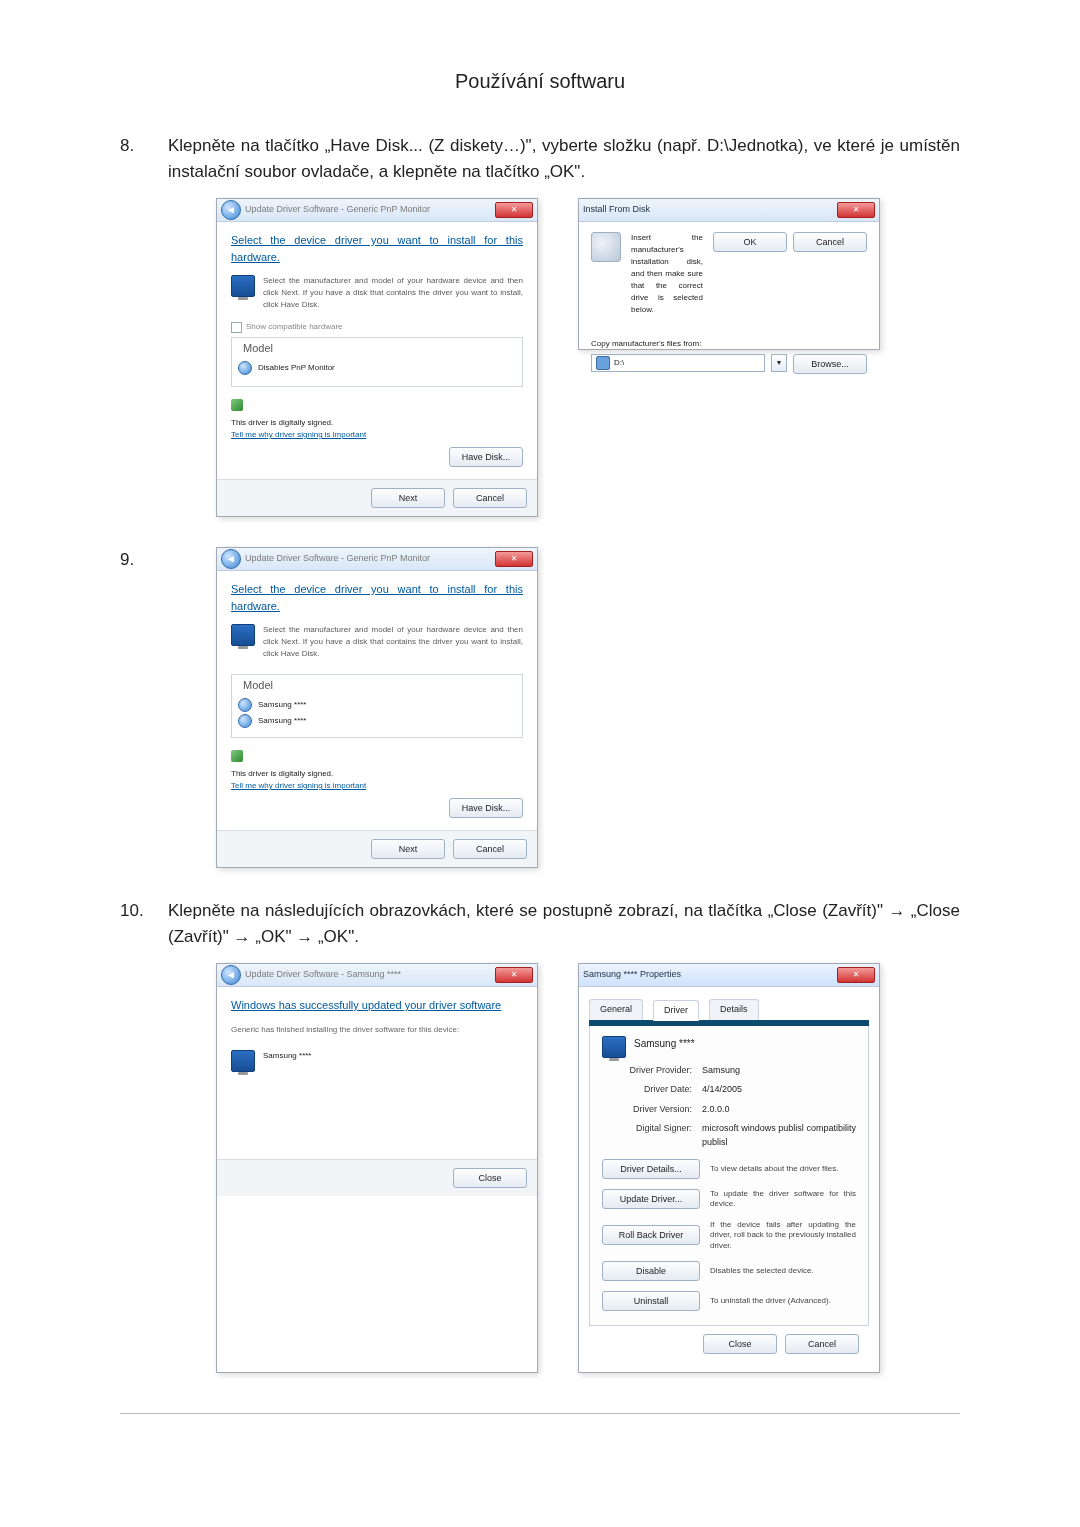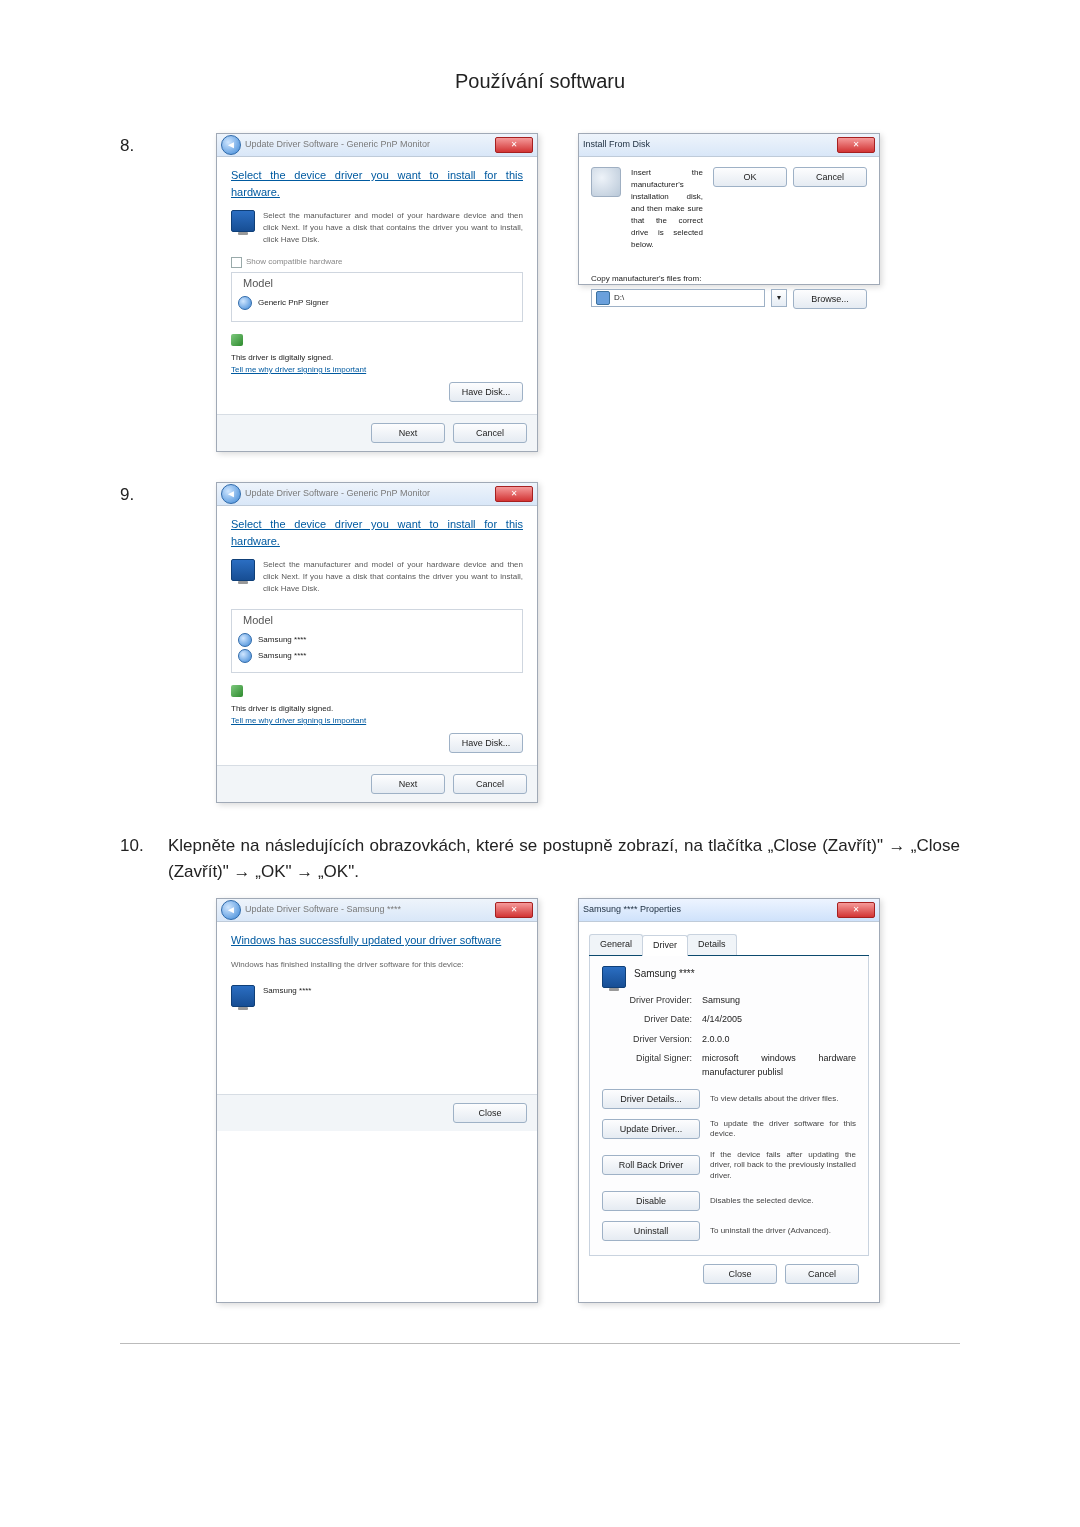--- a/index.html
+++ b/index.html
@@ -186,21 +186,21 @@
   .ifd .dd {
     width:14px;height:16px;border:1px solid #9eb1c6;background:linear-gradient(#fff,#e5ecf4);
     text-align:center;line-height:16px;font-size:8px;
   }
   
   .props {
     width: 300px;
   }
   .props .titlebar { background: linear-gradient(#edf4ff,#cfe2fb); align-items: center;}
   .tabs {
-    display:flex; gap:0; margin-top:6px; border-bottom:1px solid #0c4a6e;
+    display:flex; gap:11px; margin-top:6px; border-bottom:6px solid #0c4a6e;
   }
   .tab {
     font-size:9px; padding:3px 10px; border:1px solid #c9d3df;
     border-bottom:none; background:#f0f4f8; margin-right:-1px;
     border-top-left-radius:3px;border-top-right-radius:3px;
   }
   .tab.active { background:#fff; position:relative; top:1px;}
   .props .inner {
     border:1px solid #c9d3df; border-top:none; padding:10px 12px 14px 12px;
     background:#fdfdfe;
@@ -217,20 +217,21 @@
 </style>
 </head>
 <body>
 
 <div class="page">
   <div class="page-title">Používání softwaru</div>
 
   <ol class="steps">
 
     <li>
+      <span>Klepněte na tlačítko „Have Disk... (Z diskety…)", vyberte složku (např. D:\Jednotka), ve které je umístěn instalační soubor ovladače, a klepněte na tlačítko „OK".</span>
 
       <div class="shot-row">
 
         <div class="win">
           <div class="titlebar">
             <div class="back-circle">◄</div>
             <div class="title">Update Driver Software - Generic PnP Monitor</div>
             <div class="close">✕</div>
           </div>
           <div class="body">
@@ -240,21 +241,21 @@
               <div>Select the manufacturer and model of your hardware device and then click Next. If you have a disk that contains the driver you want to install, click Have Disk.</div>
             </div>
             <div class="chk-row">
               <div class="chk"></div>
               <span>Show compatible hardware</span>
             </div>
             <div class="groupbox">
               <div class="label">Model</div>
               <div class="model-item">
                 <div class="certicon"></div>
-                <span>Generic PnP Signer</span>
+                <span>Disables PnP Monitor</span>
               </div>
             </div>
             <div class="signed-row">
               <div class="shield"></div>
               <div>
                 <div>This driver is digitally signed.</div>
                 <span class="signed-link">Tell me why driver signing is important</span>
               </div>
               <div style="margin-left:auto;">
                 <div class="btn">Have Disk...</div>
@@ -346,21 +347,21 @@
       <div class="shot-row">
 
         <div class="win">
           <div class="titlebar">
             <div class="back-circle">◄</div>
             <div class="title">Update Driver Software - Samsung ****</div>
             <div class="close">✕</div>
           </div>
           <div class="body" style="min-height:150px;">
             <div class="heading">Windows has successfully updated your driver software</div>
-            <div style="color:#666;">Windows has finished installing the driver software for this device:</div>
+            <div style="color:#666;">Generic has finished installing the driver software for this device:</div>
             <div class="hint-row" style="margin-top:14px;">
               <div class="mon-icon"></div>
               <div style="color:#222;">Samsung ****</div>
             </div>
           </div>
           <div class="footer">
             <div class="btn">Close</div>
           </div>
         </div>
 
@@ -387,21 +388,21 @@
               <div class="kv">
                   <div class="k">Driver Date:</div>
                   <div class="v">4/14/2005</div>
                 </div>
               <div class="kv">
                   <div class="k">Driver Version:</div>
                   <div class="v">2.0.0.0</div>
                 </div>
               <div class="kv">
                   <div class="k">Digital Signer:</div>
-                  <div class="v">microsoft windows hardware manufacturer publisl</div>
+                  <div class="v">microsoft windows publisl compatibility publisl</div>
                 </div>
 
               <div class="desc-row">
                 <div class="btn">Driver Details...</div>
                 <div class="d">To view details about the driver files.</div>
               </div>
               <div class="desc-row">
                 <div class="btn">Update Driver...</div>
                 <div class="d">To update the driver software for this device.</div>
               </div>

